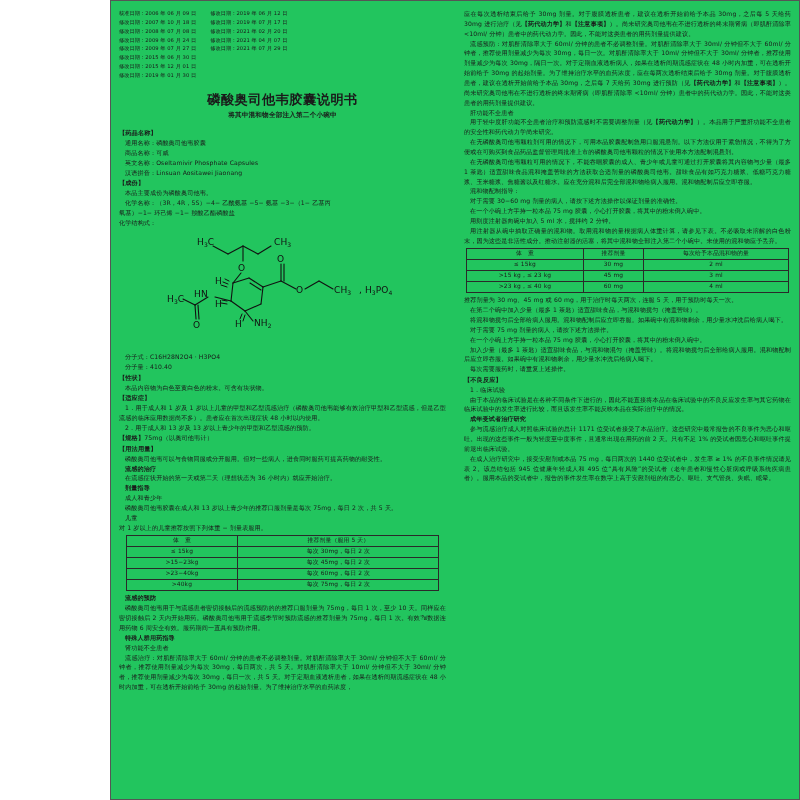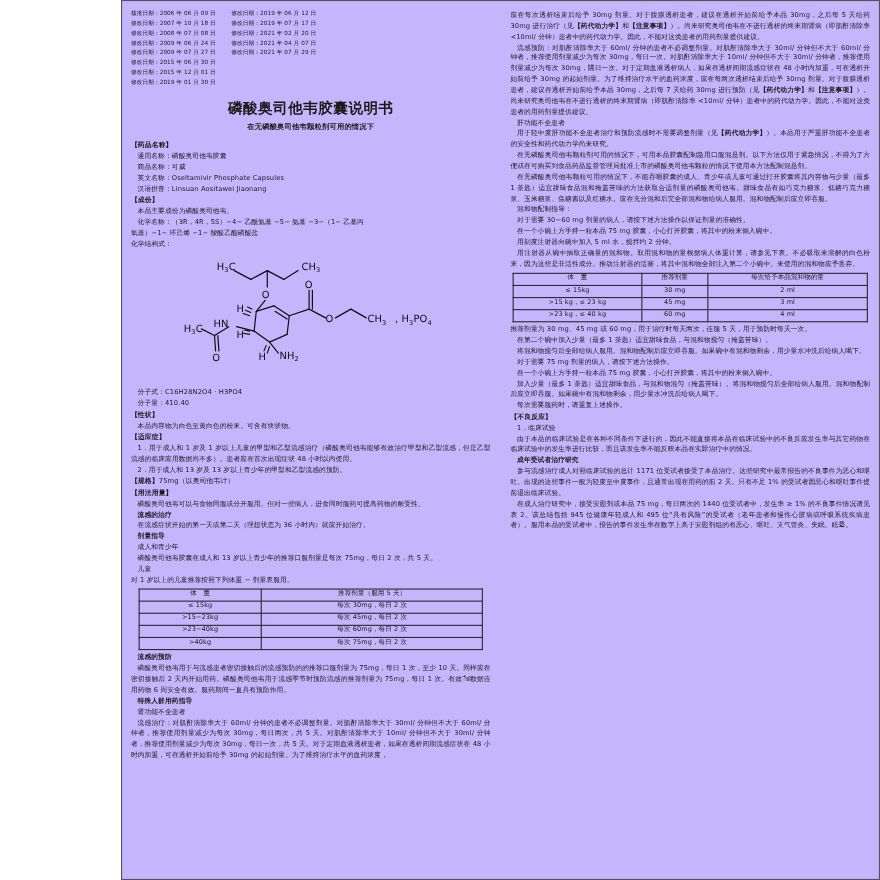--- a/index.html
+++ b/index.html
@@ -12,21 +12,21 @@
   }
   .page{
     position:absolute;
     left:110px;top:0px;
     width:690px;height:800px;
     border-left:1px solid #555;
     border-top:1px solid #555;
     border-right:1px solid #555;
     border-bottom:1px solid #555;
     box-sizing:border-box;
-    background:#c4b5fd;
+    background:#22c55e;
   }
   .cols{
     position:absolute;
     left:0;top:0;
     width:100%;height:100%;
     display:flex;
     box-sizing:border-box;
     padding:8px 8px 4px 8px;
   }
   .col{
@@ -152,21 +152,21 @@
           <div class="date-line">修改日期：2019 年 06 月 12 日</div>
           <div class="date-line">修改日期：2019 年 07 月 17 日</div>
           <div class="date-line">修改日期：2021 年 02 月 20 日</div>
           <div class="date-line">修改日期：2021 年 04 月 07 日</div>
           <div class="date-line">修改日期：2021 年 07 月 29 日</div>
         </div>
       </div>
 
       <div class="title-block">
         <div class="doc-title">磷酸奥司他韦胶囊说明书</div>
-        <div class="doc-subtitle">在无磷酸奥司他韦颗粒剂可用的情况下</div>
+        <div class="doc-subtitle">将其中混和物全部注入第二个小碗中</div>
       </div>
 
       <div class="sec-head">【药品名称】</div>
       <p class="i1">通用名称：磷酸奥司他韦胶囊</p>
       <p class="i1">商品名称：可威</p>
       <p class="i1">英文名称：Oseltamivir Phosphate Capsules</p>
       <p class="i1">汉语拼音：Linsuan Aositawei Jiaonang</p>
 
       <div class="sec-head">【成份】</div>
       <p class="i1">本品主要成份为磷酸奥司他韦。</p>

